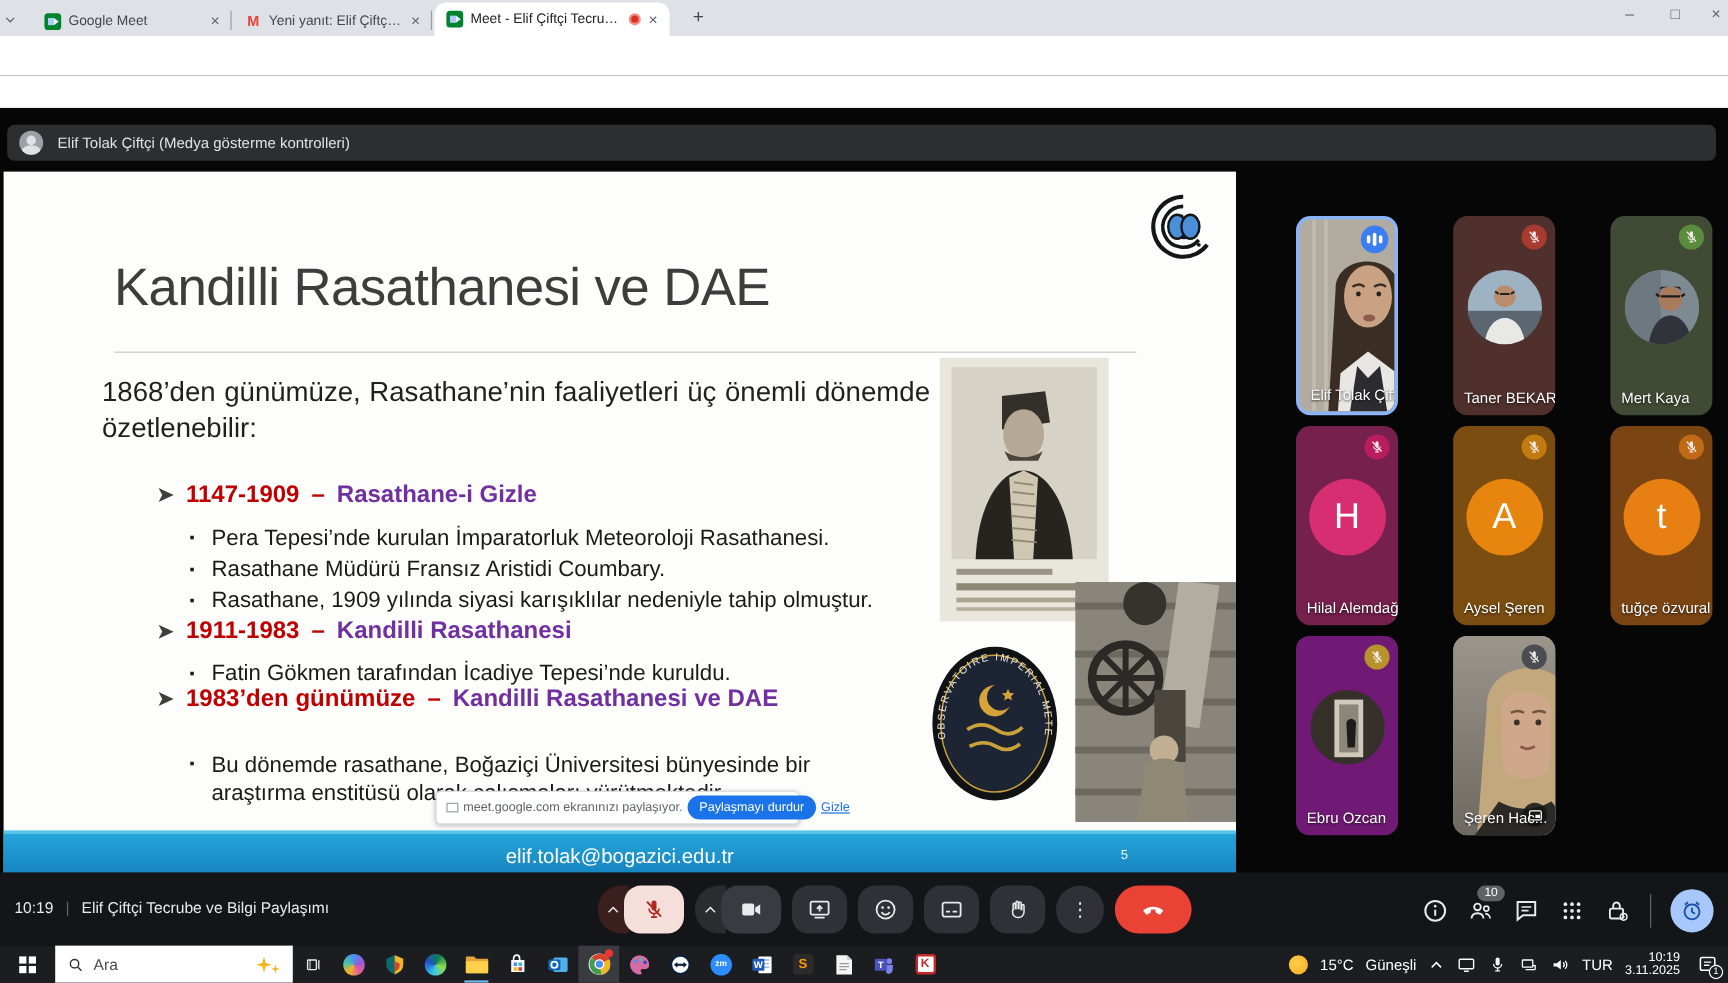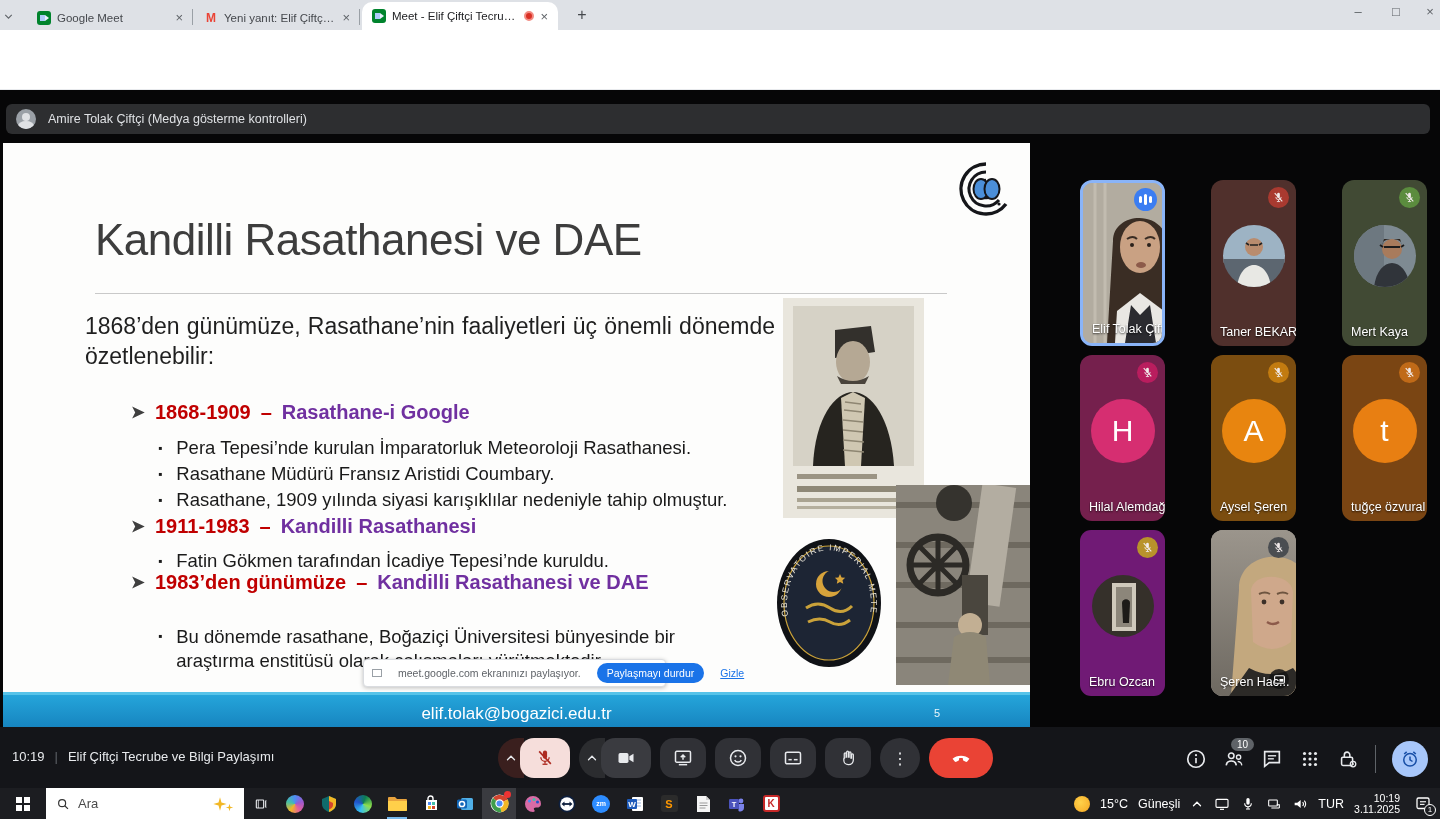--- a/index.html
+++ b/index.html
@@ -82,21 +82,21 @@
   .b1 { top:294px; } .b2 { top:407px; } .b3 { top:482px; width:600px; }
   .b3 .row span:last-child { width:560px; line-height:1.3; }
 
   .koeri-logo { position:absolute; left:952px; top:17px; }
   .portrait { position:absolute; left:780px; top:155px; }
   .seismo { position:absolute; left:893px; top:342px; }
   .emblem { position:absolute; left:773px; top:395px; }
 
   .share-banner { position:absolute; left:360px; top:516px; width:303px; height:28px; background:#fff;
                   border:1px solid #dadce0; border-radius:4px; box-shadow:0 1px 4px rgba(0,0,0,.25);
-                  display:flex; align-items:center; gap:16px; padding:0 8px; }
+                  display:flex; align-items:center; gap:4px; padding:0 8px; }
   .sb-cast { width:10px; height:8px; border:1px solid #9aa0a6; flex:none; }
   .sb-text { font-size:10.5px; color:#5f6368; white-space:nowrap; }
   .sb-btn { background:#1a73e8; color:#fff; font-size:10.5px; border-radius:12px; padding:4px 10px; white-space:nowrap; }
   .sb-hide { color:#1a73e8; font-size:10.5px; text-decoration:underline; }
 
   .bluebar { position:absolute; left:0; top:549px; width:1027px; height:39px;
              background:linear-gradient(180deg,#25a5da,#1581bd); border-top:3px solid #56c3e9; }
   .bb-email { position:absolute; left:0; right:0; top:9px; text-align:center; color:#fff; font-size:17px; }
   .bb-page { position:absolute; right:90px; top:12px; color:#eaf6fb; font-size:11px; }
 
@@ -389,42 +389,42 @@
           <use href="#i-folder"></use>
         </svg>
       <span>Tüm Yer İşaretleri</span>
     </div>
   </div>
 
   <div class="meet">
 
     <div class="media-banner">
       <span class="mb-avatar"></span>
-      <span>Amire Tolak Çiftçi (Medya gösterme kontrolleri)</span>
+      <span>Elif Tolak Çiftçi (Medya gösterme kontrolleri)</span>
     </div>
 
     <div class="slide">
       <svg class="koeri-logo" width="62" height="58" viewBox="0 0 62 58">
         <path d="M31 4a25 25 0 1 0 20 40" fill="none" stroke="#15161a" stroke-width="3.4"></path>
         <path d="M31 12a17 17 0 1 0 13 28" fill="none" stroke="#15161a" stroke-width="3"></path>
         <path d="M31 20a9 9 0 1 0 7 15" fill="none" stroke="#15161a" stroke-width="2.6"></path>
         <ellipse cx="26" cy="29" rx="7.5" ry="10" fill="#4b8fd9" stroke="#15161a" stroke-width="2"></ellipse>
         <ellipse cx="37" cy="29" rx="7.5" ry="10" fill="#4b8fd9" stroke="#15161a" stroke-width="2"></ellipse>
         <circle cx="44" cy="44" r="1.6" fill="#15161a"></circle>
       </svg>
 
       <div class="sl-title">Kandilli Rasathanesi ve DAE</div>
       <div class="sl-line"></div>
       <div class="sl-intro">1868’den günümüze, Rasathane’nin faaliyetleri üç önemli dönemde özetlenebilir:</div>
 
       <div class="sec s1">
         <span class="arr"></span>
-        <span class="period">1868-1909</span>
+        <span class="period">1147-1909</span>
         <span class="dash">–</span>
-        <span class="secname">Rasathane-i Google</span>
+        <span class="secname">Rasathane-i Gizle</span>
       </div>
       <div class="sub b1">
         <div class="row">
             <span class="sqm">▪</span>
             <span>Pera Tepesi’nde kurulan İmparatorluk Meteoroloji Rasathanesi.</span>
           </div>
         <div class="row">
             <span class="sqm">▪</span>
             <span>Rasathane Müdürü Fransız Aristidi Coumbary.</span>
           </div>

